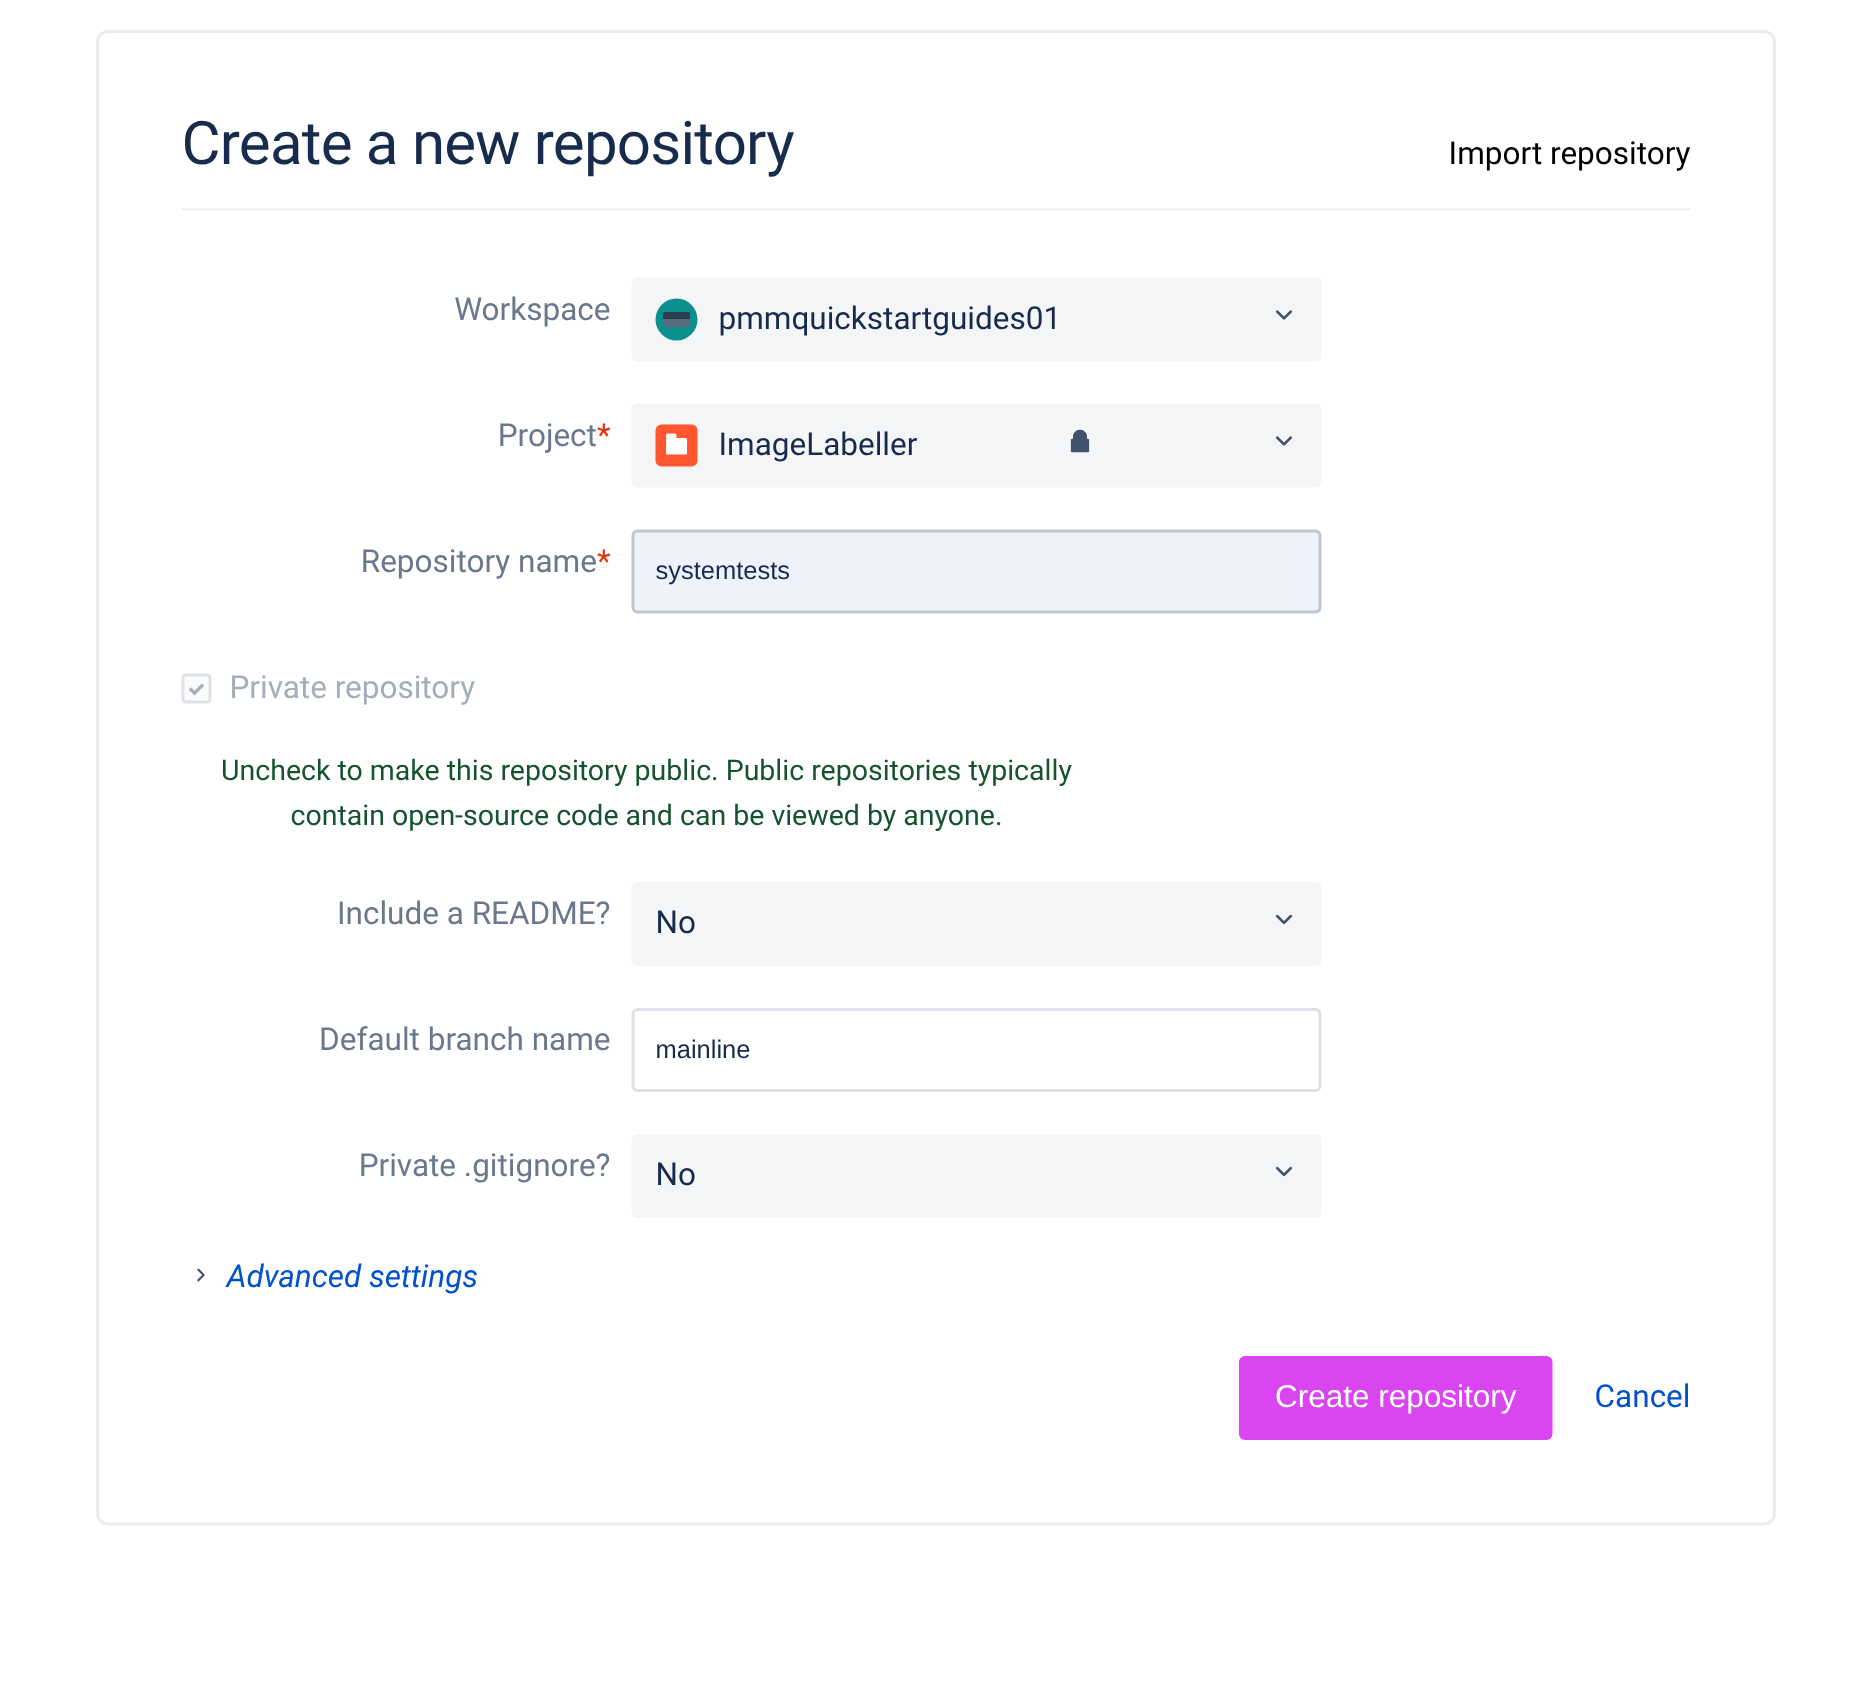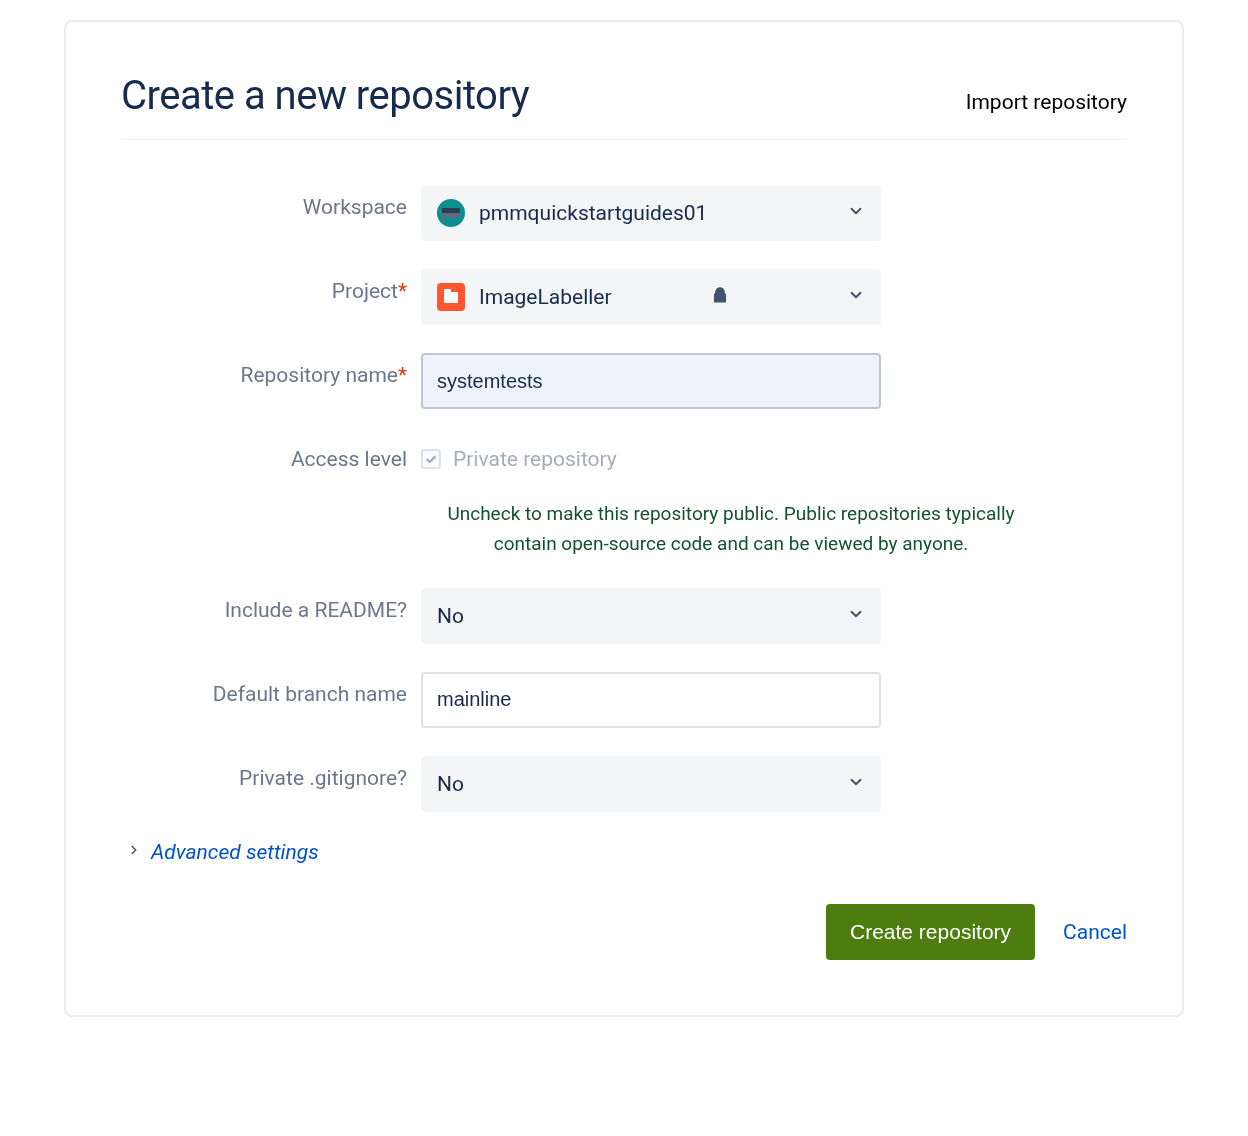--- a/index.html
+++ b/index.html
@@ -118,21 +118,21 @@
   }
   .lock-icon {
     margin-left: auto;
     margin-right: 18px;
     color: #42526e;
   }
   .text-input {
     width: 100%;
     height: 56px;
     padding: 16px 14px;
-    font-size: 20px;
+    font-size: 17px;
     border: 2px solid #dfe1e6;
     border-radius: 4px;
     background: #fff;
     color: #172b4d;
     outline: none;
   }
   .text-input.highlight {
     background: #eef3fb;
     border-color: #c1c7d0;
   }
@@ -186,21 +186,21 @@
     cursor: pointer;
   }
   .footer-row {
     display: flex;
     justify-content: flex-end;
     align-items: center;
     gap: 28px;
     margin-top: 40px;
   }
   .primary-btn {
-    background: #4d7c0f;
+    background: #d946ef;
     color: #fff;
     border: none;
     border-radius: 4px;
     height: 56px;
     padding: 12px 24px;
     font-size: 21px;
     font-weight: 500;
     cursor: pointer;
   }
   .cancel-link {
@@ -261,21 +261,20 @@
   </div>
 
   <div class="form-row">
     <div class="label-col"><span>Repository name</span><span class="required">*</span></div>
     <div class="control-col">
       <input class="text-input highlight" type="text" value="systemtests" style="">
     </div>
   </div>
 
   <div class="form-row">
-    <div class="label-col">Access level</div>
     <div class="control-col wide-control">
       <div class="checkbox-row">
         <span class="checkbox-box">
           <svg width="14" height="14" viewBox="0 0 16 16">
               <path class="checkbox-check" d="M3 8l3.5 3.5L13 5"></path>
             </svg>
         </span>
         <span class="checkbox-label">Private repository</span>
       </div>
       <div class="help-text">Uncheck to make this repository public. Public repositories typically contain open-source code and can be viewed by anyone.</div>

